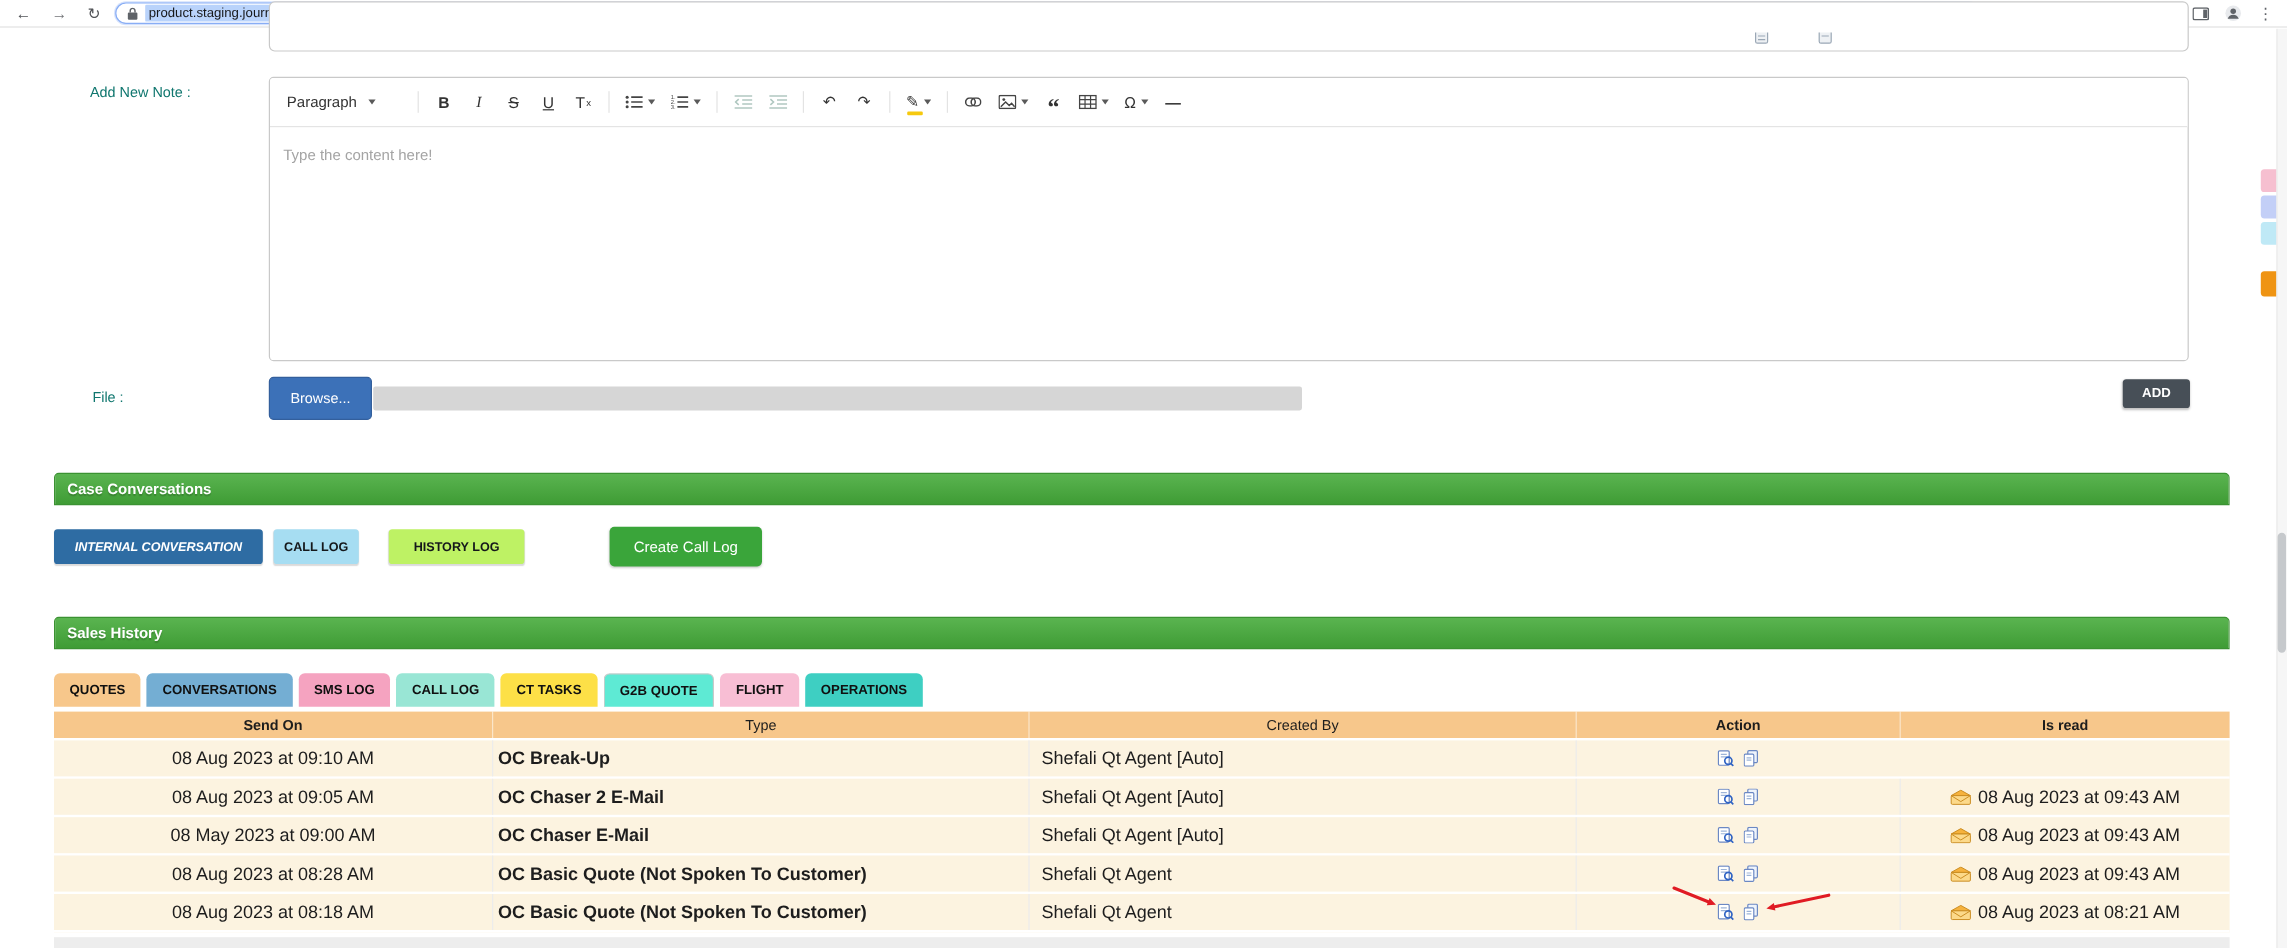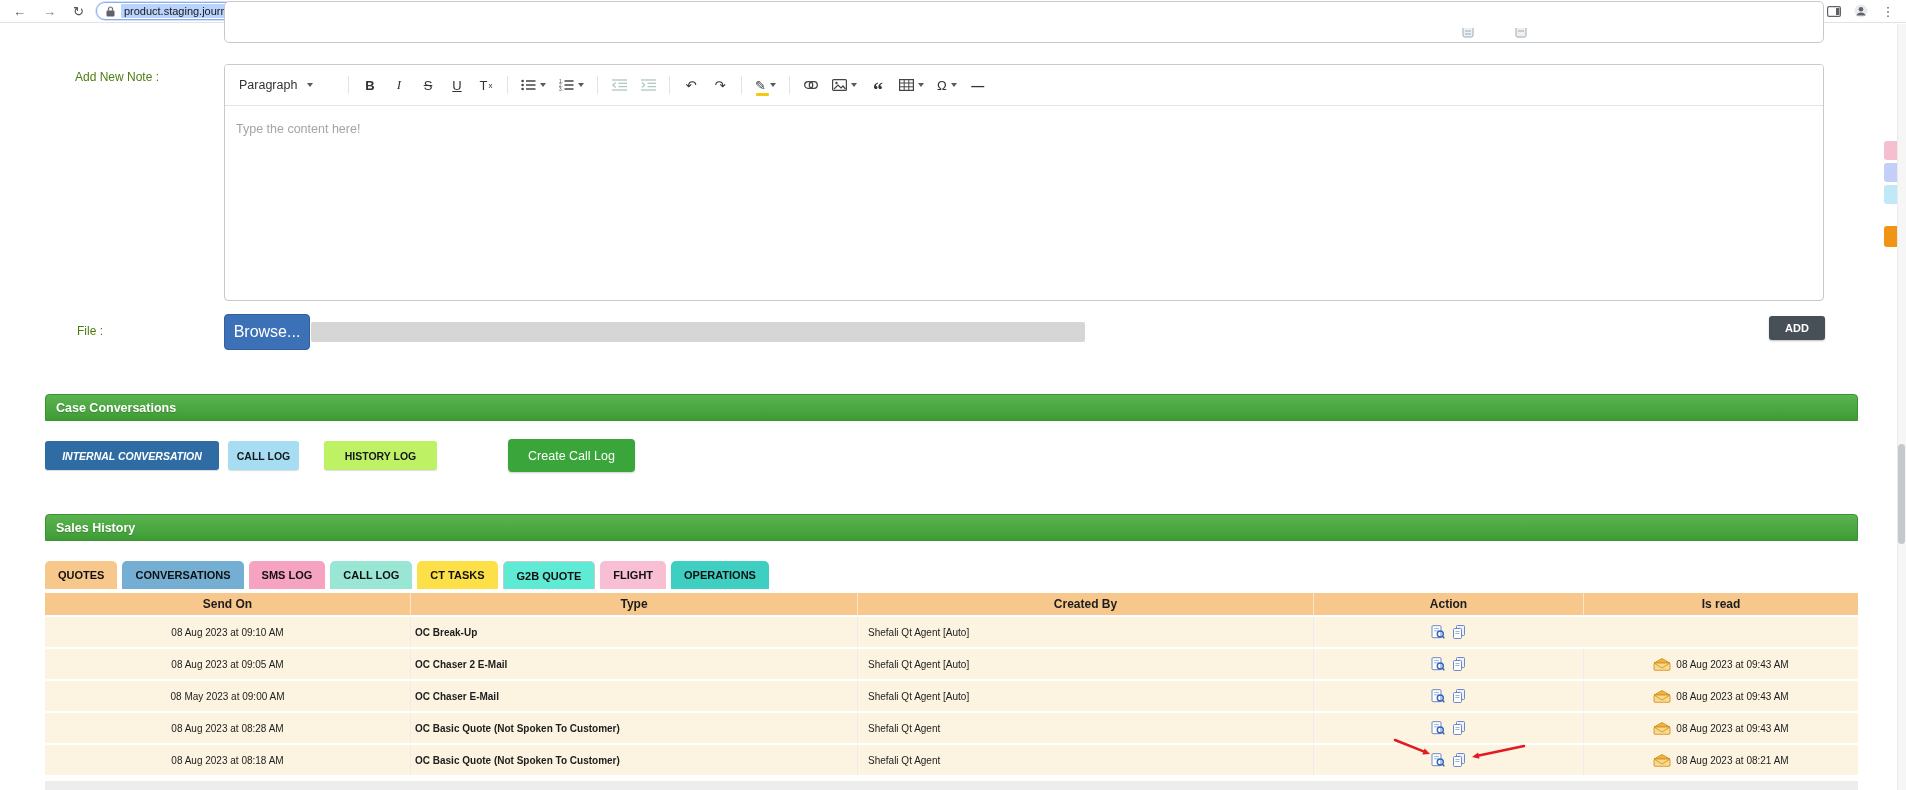--- a/index.html
+++ b/index.html
@@ -28,21 +28,21 @@
   .fext{font-size:12px;color:#3a3a3a}
   .fext .fch{font-family:"Liberation Serif","DejaVu Serif",serif;font-style:italic;font-weight:bold;font-size:13px}
   .fext .qch{font-size:9px;vertical-align:super}
 
   
   .page{position:absolute;top:24px;left:0;width:1906px;height:766px;background:#fff}
 
   .prev-box{left:224px;top:-23px;width:1600px;height:42px;border:1px solid #c9c9c9;border-radius:5px;background:#fff}
   .frag{color:#9aa7b5}
 
-  .field-label{font-size:12px;color:#4d7c0f}
+  .field-label{font-size:12px;color:#0f766e}
 
   
   .editor{left:224px;top:40px;width:1600px;height:237px;border:1px solid #c9c9c9;border-radius:4px;background:#fff;overflow:hidden}
   .tb{display:flex;align-items:center;height:41px;padding:0 14px;gap:13px;border-bottom:1px solid #e4e4e4;background:#fff;color:#333}
   .tb-drop{display:flex;align-items:center;gap:6px;font-size:12.5px;color:#333;padding-right:6px;min-width:96px}
   .sep{width:1px;height:18px;background:#e3e3e3;flex:none}
   .tbb{display:inline-flex;align-items:center;justify-content:center;min-width:16px;height:26px;font-size:13px;color:#333;position:relative}
   .tbb.bld{font-weight:bold}
   .tbb.ita{font-style:italic;font-family:"Liberation Serif","DejaVu Serif",serif}
   .tbb.str{text-decoration:line-through}
@@ -52,21 +52,21 @@
   .chev{width:0;height:0;border-left:3.5px solid transparent;border-right:3.5px solid transparent;
     border-top:4.5px solid #5a5a5a;display:inline-block;margin-left:4px;flex:none}
   .pen-g{font-size:13px}
   .pen-bar{position:absolute;left:1px;bottom:2px;width:13px;height:3px;background:#f6c90e;border-radius:1px}
   .quoteg{font-family:"Liberation Serif","DejaVu Serif",serif;font-size:20px;font-weight:bold;line-height:6px;padding-top:9px}
   .hrg{font-weight:bold}
   .ed-body{padding:16px 11px;font-size:12.5px;color:#a4a4a4}
 
   
   .browse-btn{left:224px;top:290px;width:86px;height:36px;background:#3c71b8;border:1px solid #335f9c;border-radius:4px;
-    color:#fff;font-size:16px;display:flex;align-items:center;justify-content:center}
+    color:#fff;font-size:12px;display:flex;align-items:center;justify-content:center}
   .file-track{left:311px;top:298px;width:774px;height:20px;background:#d6d6d6;border-radius:2px}
   .add-btn{left:1769px;top:292px;width:56px;height:24px;background:#474f57;border-radius:3px;color:#fff;
     font-size:11px;font-weight:bold;display:flex;align-items:center;justify-content:center;box-shadow:0 1px 2px rgba(0,0,0,.25)}
 
   
   .sec-head{height:27px;width:1813px;left:45px;border-radius:4px 4px 0 0;
     background:linear-gradient(#5ab450,#3f9c35);border:1px solid #3b9232;
     color:#fff;font-size:12.5px;font-weight:bold;display:flex;align-items:center;padding-left:10px;
     text-shadow:0 1px 1px rgba(0,0,0,.2)}
   .cc-head{top:370px}
@@ -80,28 +80,28 @@
   
   .tabs{left:45px;top:537px;display:flex;gap:5px;height:28px}
   .tab{height:28px;border-radius:5px 5px 0 0;padding:0 13px;font-size:11px;font-weight:bold;color:#101010;
     display:flex;align-items:center;justify-content:center;white-space:nowrap}
   .tab.light{border:1px solid #c9c9c9;border-bottom:none}
 
   
   .sh-table{left:45px;top:569px;width:1813px}
   .tr{display:flex;width:1813px}
   .tr.th{height:22px;background:#f7c78b;font-weight:bold;font-size:12px;color:#1d1d1d;margin-bottom:2px}
-  .tr.row{height:32px;background:#fcf3e0;border-bottom:2px solid #fff;font-size:10px;color:#1d1d1d}
+  .tr.row{height:32px;background:#fcf3e0;border-bottom:2px solid #fff;font-size:15px;color:#1d1d1d}
   .td{display:flex;align-items:center;justify-content:center;height:100%}
   .tr.row .td + .td{border-left:1px solid #ececec}
   .tr.th .td + .td{border-left:1px solid rgba(255,255,255,.55)}
   .c1{width:365px}.c2{width:447px}.c3{width:456px}.c4{width:270px}.c5{width:275px}
   .td.c2{justify-content:flex-start;padding-left:4px;font-weight:bold}
   .td.c3{justify-content:flex-start;padding-left:10px}
-  .tr.th .td.c2,.tr.th .td.c3{justify-content:center;padding-left:0;font-weight:bold}
+  .tr.th .td.c2,.tr.th .td.c3{justify-content:center;padding-left:0;font-weight:normal}
   .act-ic{display:inline-flex;margin:0 4px}
   .isread{gap:5px}
   .foot-strip{left:45px;top:757px;width:1813px;height:10px;background:#ededed}
 
   
   .chip{left:1884px;width:14px;height:19px;border-radius:3px 0 0 3px}
   .scroll-track{position:absolute;right:0;top:0;width:9px;height:766px;background:#f6f6f6;border-left:1px solid #eaeaea}
   .scroll-thumb{position:absolute;right:1px;top:420px;width:7px;height:100px;background:#c6c9cc;border-radius:4px}
 </style>
 </head>

